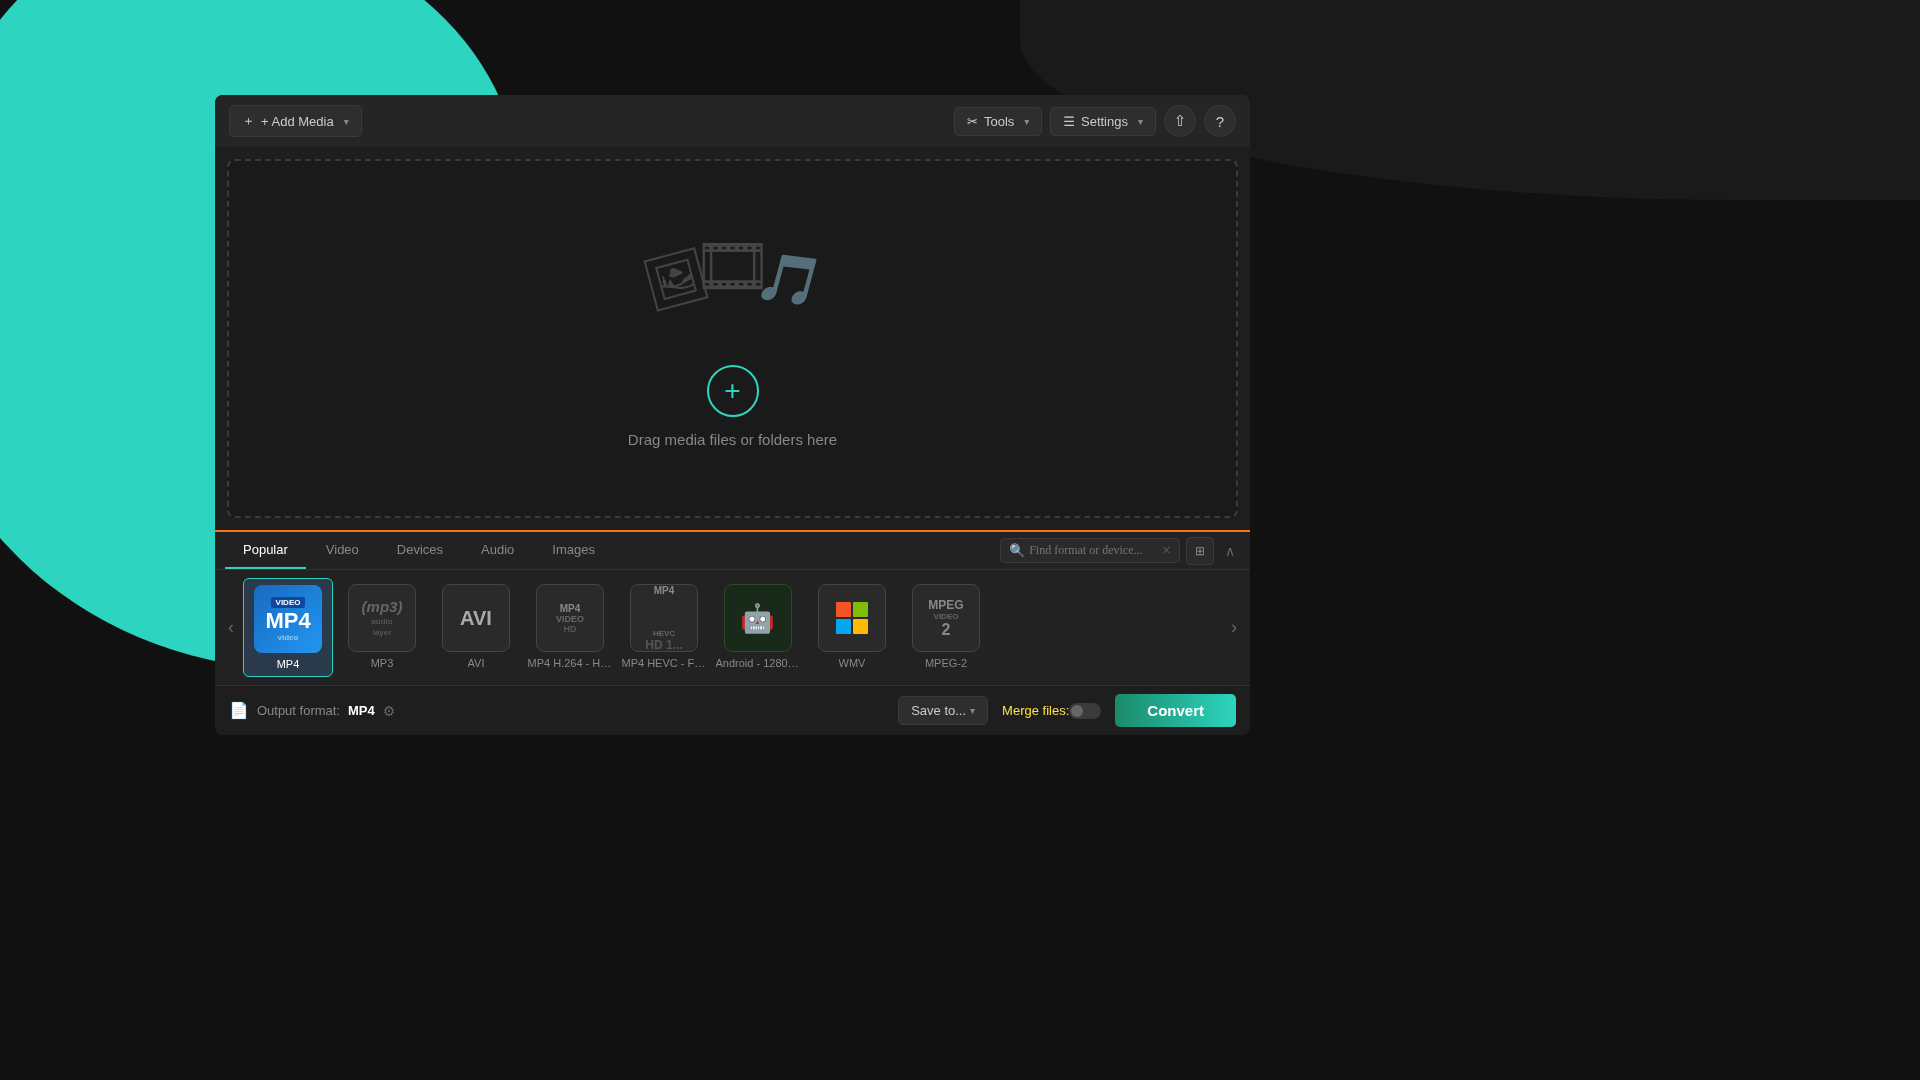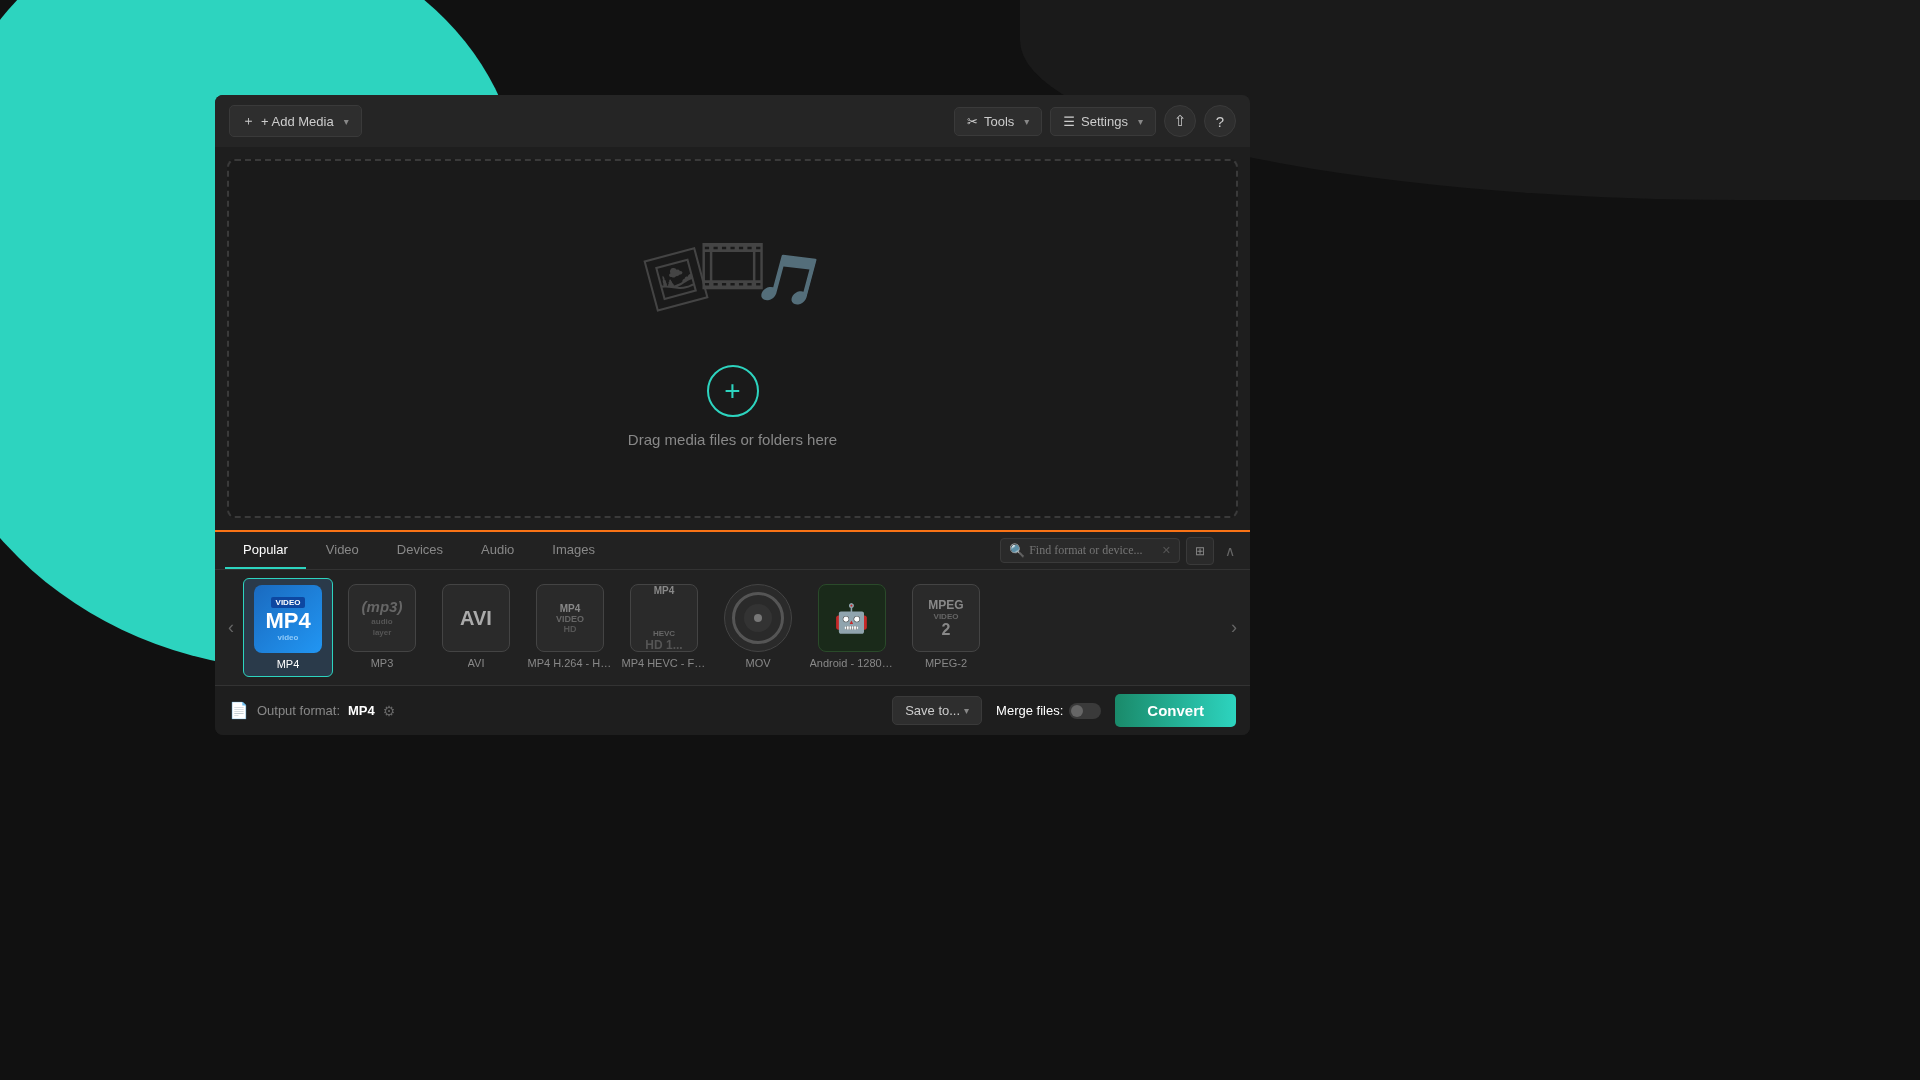--- a/index.html
+++ b/index.html
@@ -423,23 +423,23 @@
       font-size: 13px;
       padding: 6px 12px;
       cursor: pointer;
       display: flex;
       align-items: center;
       gap: 4px;
     }
     .merge-files {
       display: flex;
       align-items: center;
-      gap: 6px;
+      gap: 0;
       font-size: 13px;
-      color: #ffffff;
+      color: #fde047;
     }
     .toggle {
       width: 32px;
       height: 16px;
       background: #3a3a3a;
       border-radius: 8px;
       position: relative;
     }
     .toggle-dot {
       width: 12px;
@@ -623,41 +623,45 @@
           <div class="format-icon icon-mp4hevc">
             <div class="file-card">
               <div style="font-size:10px;font-weight:bold;color:#888;">MP4</div>
               <div style="font-size:8px;color:#666;margin-top:33px;">HEVC</div>
               <div style="font-size:12px;color:#555;">HD 1...</div>
             </div>
           </div>
           <div class="format-label">MP4 HEVC - Full HD 1...</div>
         </div>
 
-        <div class="format-item">
-          <div class="format-icon" style="background:#2a2a2a;border:1px solid #444;border-radius:50%;">
-            <div class="icon-mov-circle">
-              <div class="icon-mov-inner">
-                <div class="icon-mov-dot"></div>
-              </div>
-            </div>
-          </div>
-          <div class="format-label">MOV</div>
-        </div>
 
 
         <div class="format-item">
           <div class="format-icon icon-android">
             <div class="file-card">
               <div style="font-size:28px;">🤖</div>
             </div>
           </div>
           <div class="format-label">Android - 1280x720</div>
         </div>
 
+        <div class="format-item">
+          <div class="format-icon icon-wmv">
+            <div class="file-card">
+
+              <div style="display:grid;grid-template-columns:1fr 1fr;gap:2px;width:32px;height:32px;">
+                <div style="background:#f35325;border-radius:1px;"></div>
+                <div style="background:#81bc06;border-radius:1px;"></div>
+                <div style="background:#05a6f0;border-radius:1px;"></div>
+                <div style="background:#ffba08;border-radius:1px;"></div>
+              </div>
+            </div>
+          </div>
+          <div class="format-label">WMV</div>
+        </div>
 
         <div class="format-item">
           <div class="format-icon icon-mpeg2">
             <div class="file-card">
               <div style="font-size:12px;font-weight:bold;color:#888;text-align:right;">MPEG</div>
               <div style="font-size:8px;color:#666;">VIDEO</div>
               <div style="font-size:16px;font-weight:bold;color:#888;">2</div>
             </div>
           </div>
           <div class="format-label">MPEG-2</div>

